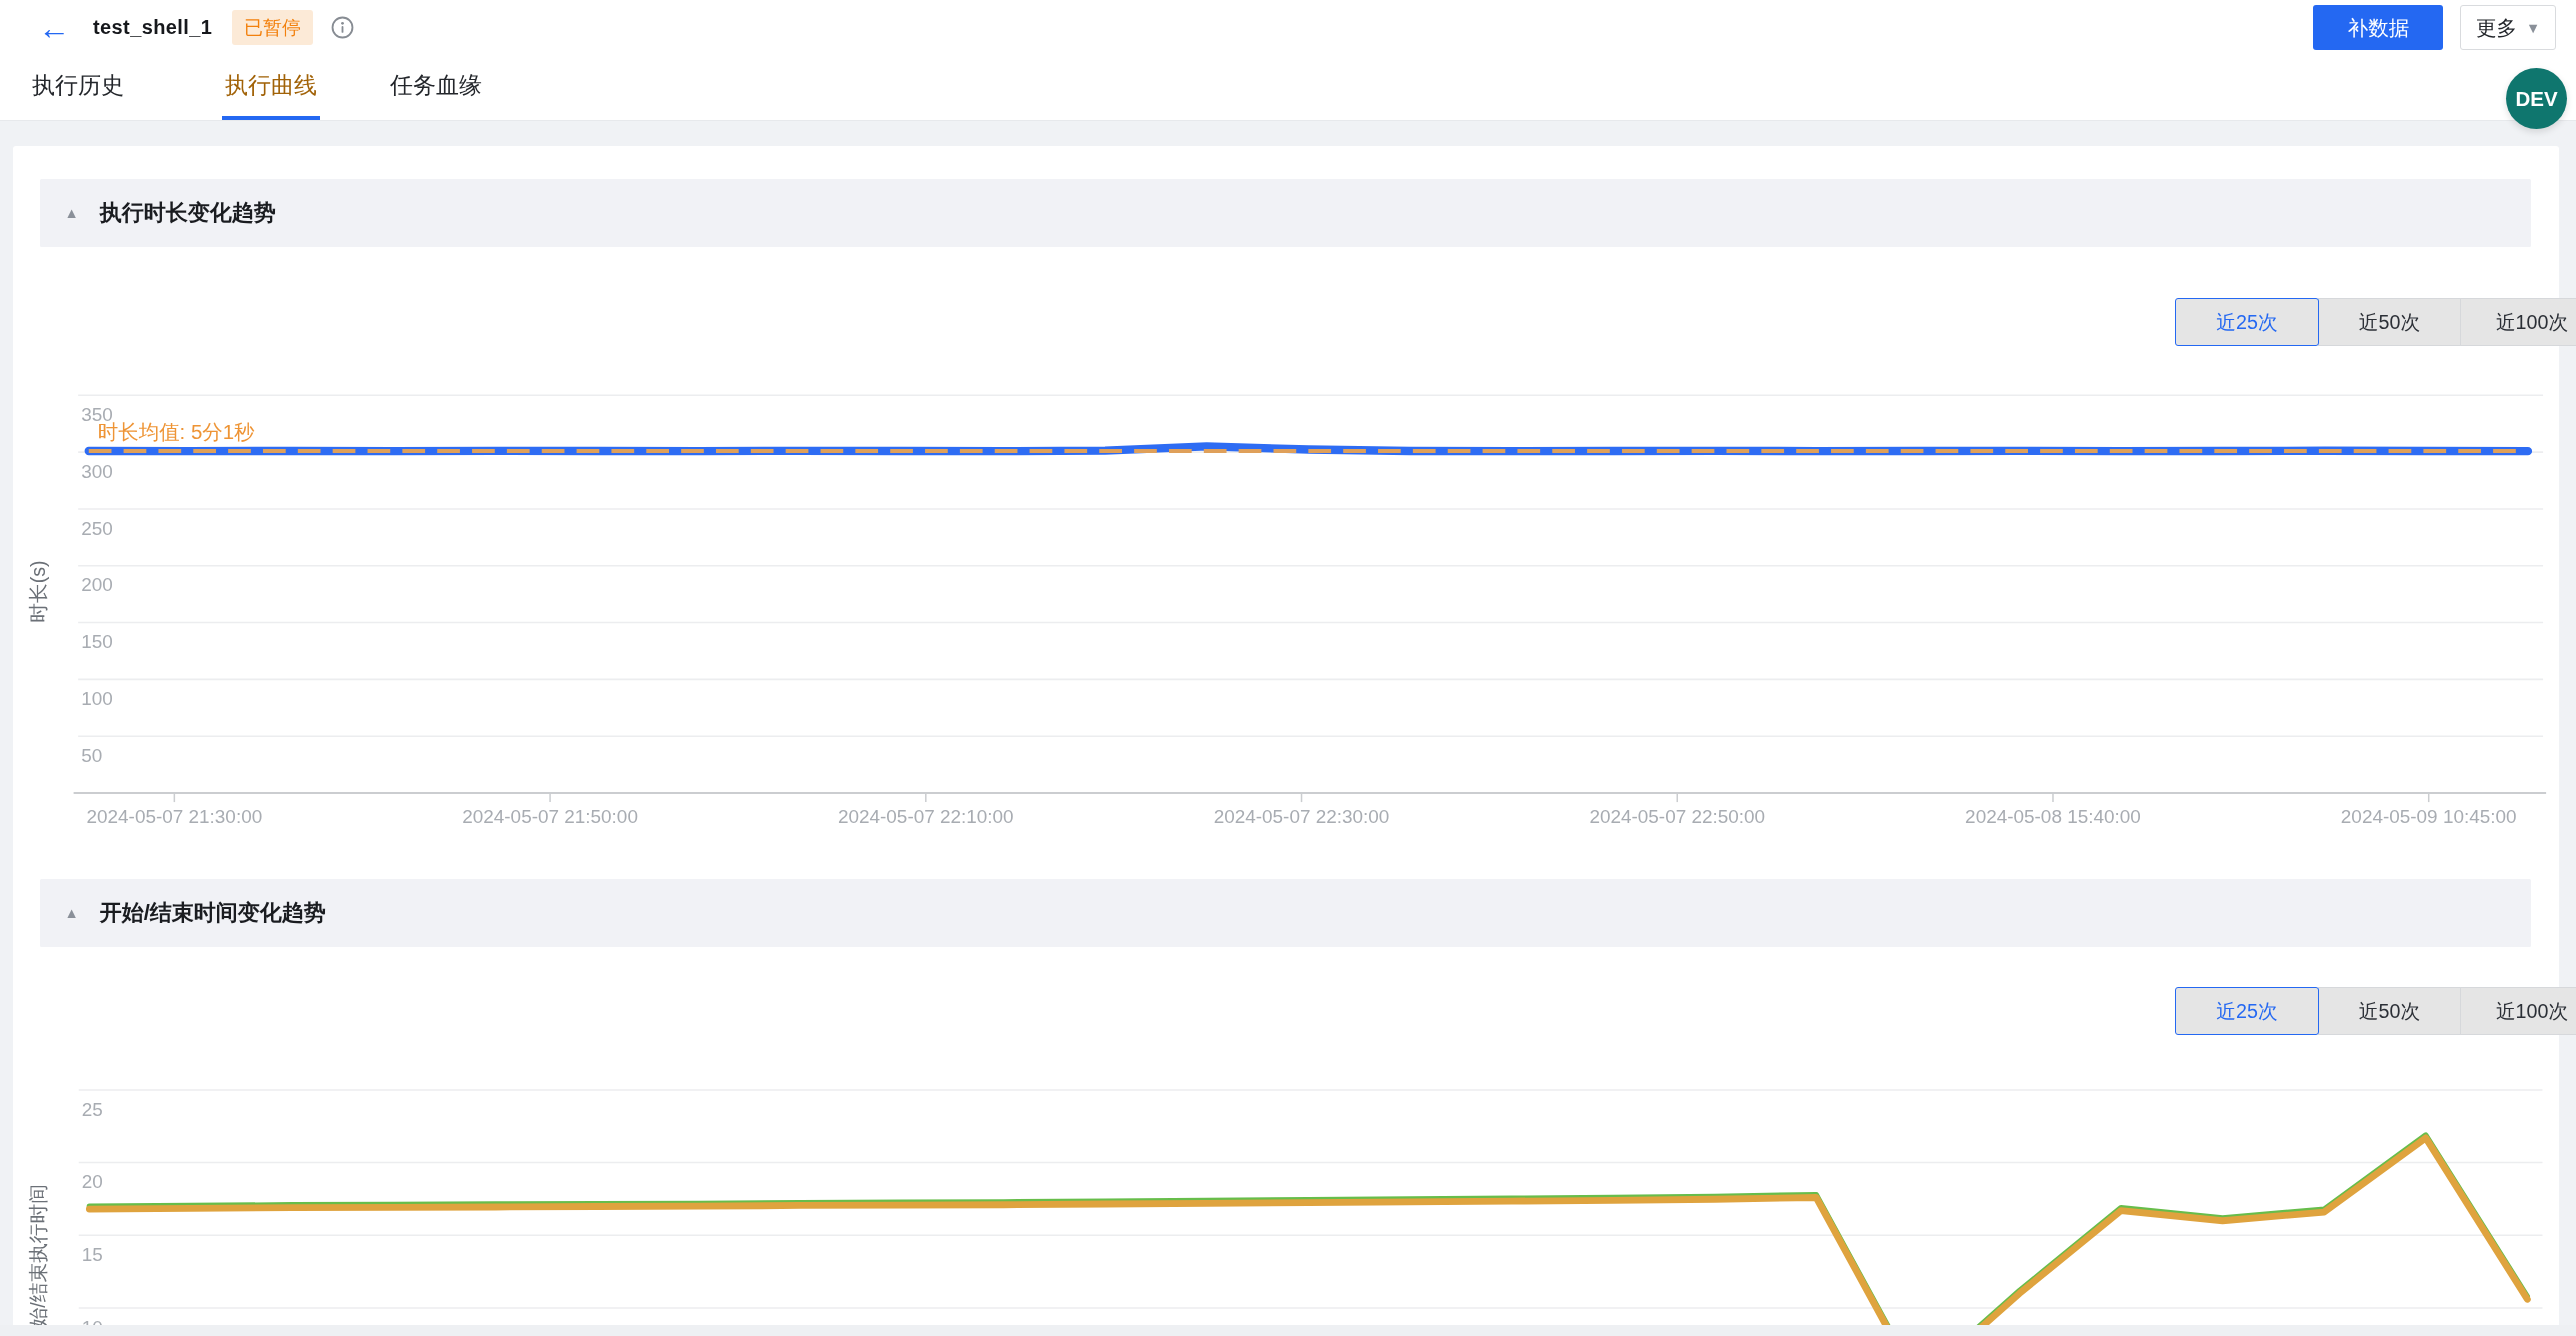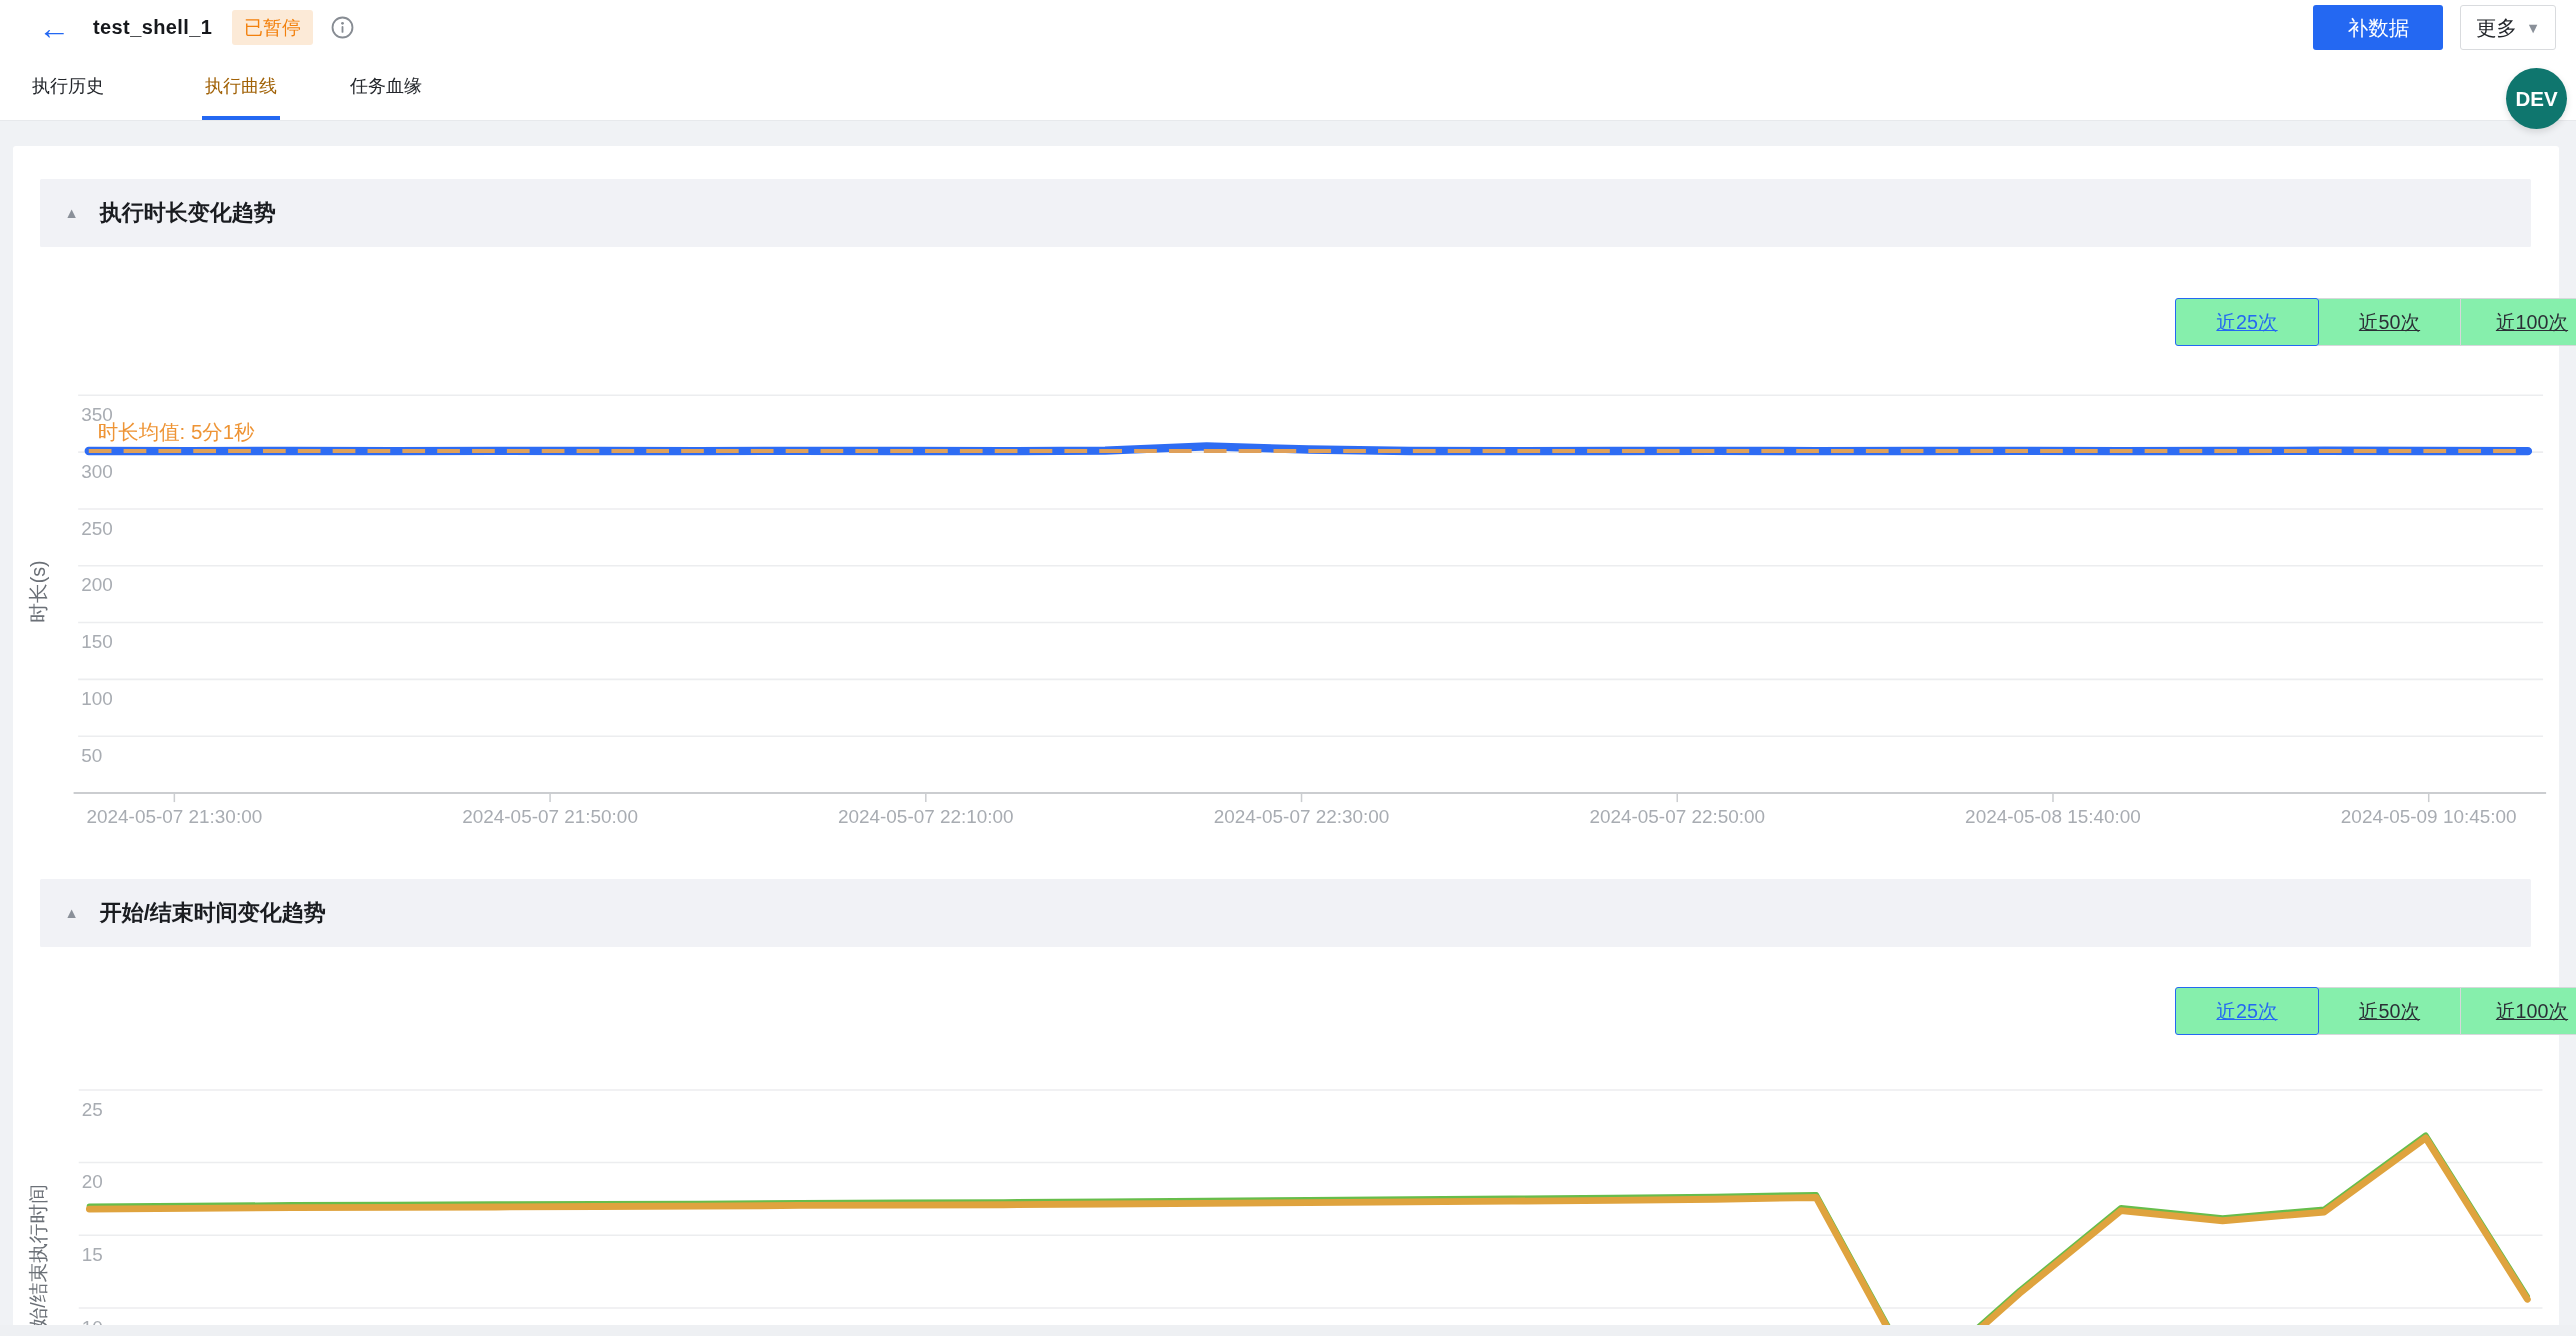--- a/index.html
+++ b/index.html
@@ -16,37 +16,37 @@
   .redacted{display:inline-block;width:82px;height:24px;margin-left:4.5px;border-radius:4.5px;
     background:#e3e3e3;filter:blur(4.5px);}
   .topbar-actions{margin-left:auto;margin-right:19.7px;display:flex;align-items:center;gap:16.7px;}
   .btn{height:45px;box-sizing:border-box;font-size:20.5px;display:flex;align-items:center;justify-content:center;
     border-radius:3px;cursor:pointer;}
   .btn-primary{background:#2468F2;color:#fff;border:none;min-width:130px;}
   .btn-plain{background:#fff;color:#23262b;border:1.5px solid #D9DBDE;min-width:94px;padding:12px 15px;}
   .caret{color:#8A9099;font-size:14.4px;margin-left:9px;}
   
   .tabrow{height:65px;display:flex;align-items:stretch;padding-left:29px;background:#fff;border-bottom:0.8px solid #E7E9EC;position:relative;z-index:20;}
-  .tab{display:flex;align-items:center;font-size:18px;color:#23262b;margin-right:67px;cursor:pointer;
+  .tab{display:flex;align-items:center;font-size:23px;color:#23262b;margin-right:67px;cursor:pointer;
     border-bottom:4.5px solid transparent;box-sizing:border-box;padding:0 3px;}
   .tab.active{font-weight:normal;color:#a16207;border-bottom-color:#2468F2;margin-left:28px;}
   
   .dev-badge{position:absolute;left:2506px;top:68px;width:61px;height:61px;border-radius:50%;background:#0f766e;
     color:#fff;font-size:20.5px;font-weight:bold;display:flex;align-items:center;justify-content:center;z-index:60;
     box-shadow:0 3px 7.6px rgba(0,0,0,.12);cursor:pointer;}
   
   .content{position:absolute;left:0;right:0;top:120px;bottom:0;background:#F0F2F5;}
   .card{position:absolute;left:13px;top:26px;width:2546px;height:1363px;background:#fff;border-radius:3px;z-index:1;}
   .panel-header{position:absolute;left:26.5px;width:2491px;height:68px;background:#F1F2F6;border-radius:1.5px;
     display:flex;align-items:center;cursor:pointer;}
   .collapse-tri{color:#8A9099;font-size:14.4px;margin:0 21px 0 25px;}
   .panel-title{font-size:22px;font-weight:bold;color:#1a1c20;}
   .range-group{position:absolute;display:flex;height:48px;}
-  .range-btn{height:48px;box-sizing:border-box;border:1.5px solid #D6D8DB;background:#86efac;color:#2b2f36;
-    font-size:19.7px;display:flex;align-items:center;justify-content:center;cursor:pointer;margin-left:-1.5px;text-decoration:underline;}
+  .range-btn{height:48px;box-sizing:border-box;border:1.5px solid #D6D8DB;background:#e5e5e5;color:#2b2f36;
+    font-size:19.7px;display:flex;align-items:center;justify-content:center;cursor:pointer;margin-left:-1.5px;}
   .range-btn:first-child{border-radius:3px 0 0 3px;margin-left:0;}
   .range-btn:last-child{border-radius:0 3px 3px 0;}
   .range-btn.selected{border-color:#2468F2;color:#2468F2;z-index:2;border-radius:3px;}
   .chart{position:absolute;left:0;width:2546px;overflow:hidden;}
   #chart1{top:203px;height:485px;}
   #chart2{top:900px;height:424px;}
   .bottom-band{position:absolute;left:0;right:0;top:1325px;height:10.6px;background:#EEF0F3;z-index:70;}
 </style>
 </head>
 <body>

